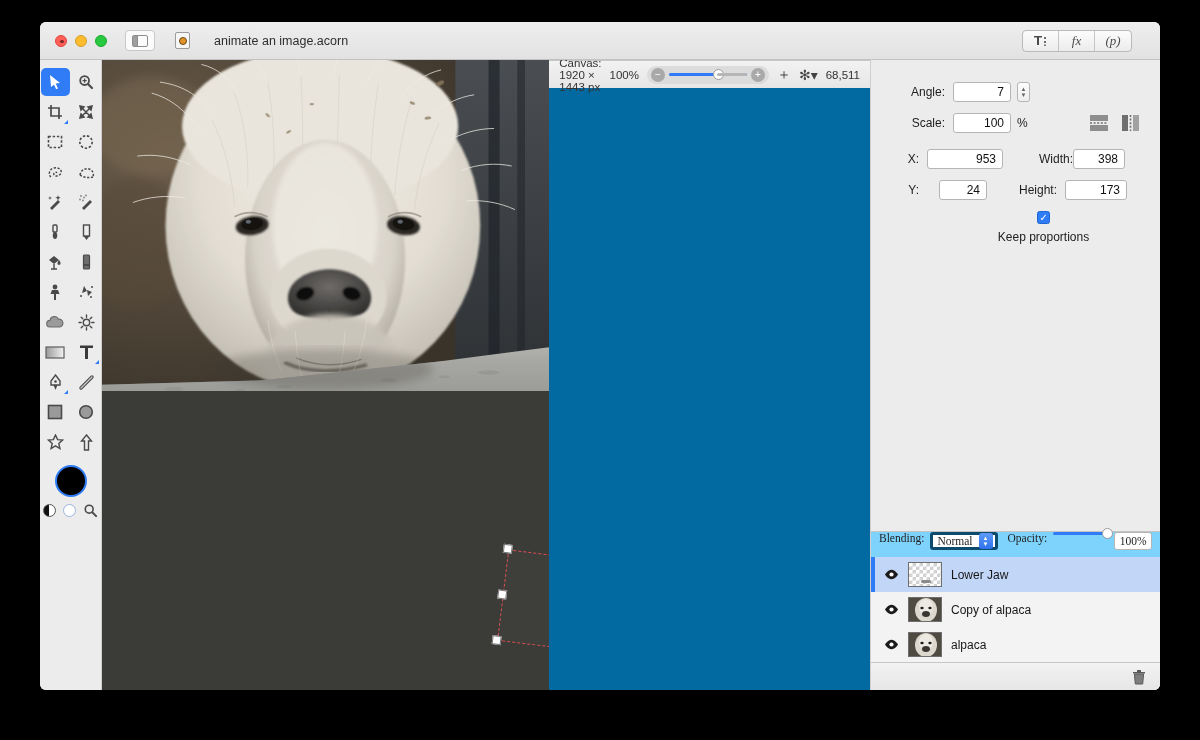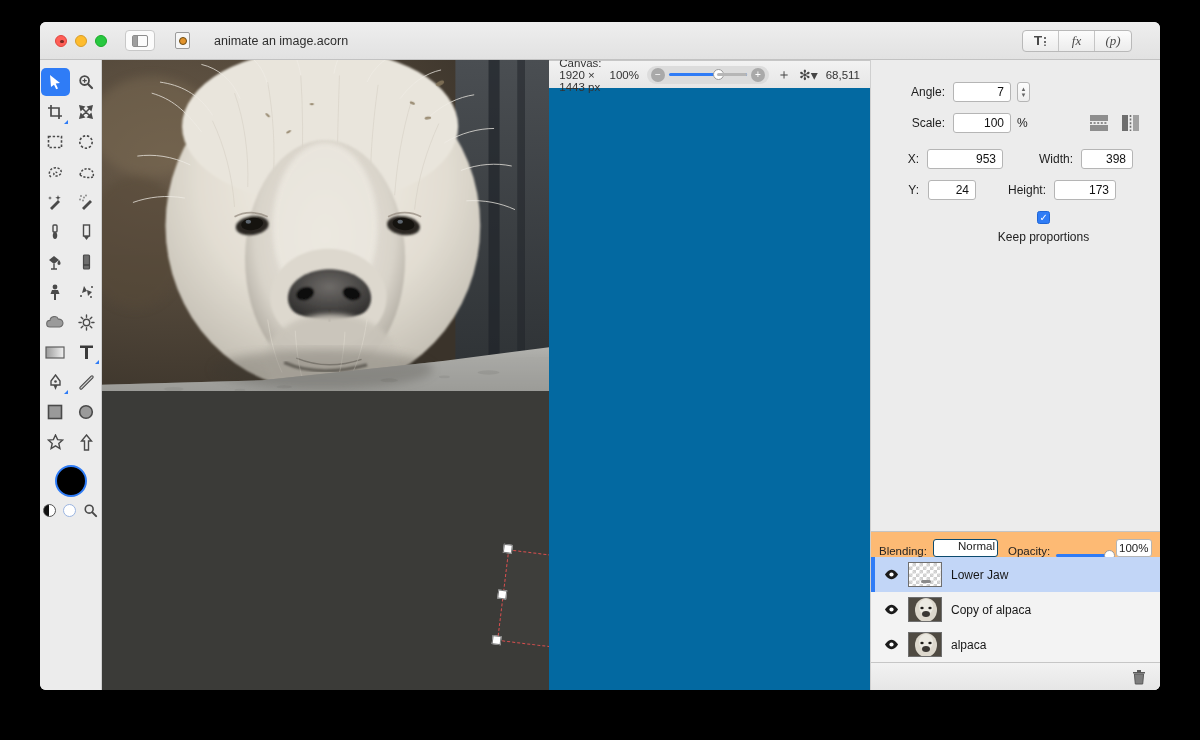--- a/index.html
+++ b/index.html
@@ -120,24 +120,24 @@
   .checkrow { display:flex; align-items:center; gap:6px; margin: 2px 0 0 56px; flex-direction: column; }
   .chk { width:13px;height:13px;border-radius:2.5px;background:#2f7cf6;border:1px solid #1f66d6; position:relative; }
   .chk::after { content:"✓"; position:absolute; left:1.5px; top:-1px; color:#fff; font-size:10px; line-height:13px; }
   .btnrow { display:flex; justify-content:center; gap:9px; margin-top: 14px; }
   .btn { height:22px; min-width:62px; border-radius:4px; font-size:12px; display:flex;align-items:center;justify-content:center; }
   .btn-cancel { background:linear-gradient(#fdfdfd,#f0f0f0); border:1px solid #b5b5b5; color:#222; }
   .btn-apply { background:linear-gradient(#5e9bf8,#2f72ed); border:1px solid #2460cf; color:#fff; }
   .panel-spacer { flex:1; }
   .layers-head {
     border-top: 1px solid #c4c4c4;
-    height: 26px; display:flex; align-items:flex-end; gap:6px; padding: 0 8px;
-    background:#fdba74; font-size:11.5px; color:#222;
-  }
-  .select-box { background:#fff; border:1px solid #0c4a6e; border-radius:3px; height:18px; display:flex;align-items:center; padding-left:24px; padding-right:2px; font-size:11.5px; gap:6px;flex-direction:column; }
+    height: 26px; display:flex; align-items:flex-start; gap:6px; padding: 0 8px;
+    background:#7dd3fc; font-size:11.5px; color:#222;font-family:Liberation Serif, serif;
+  }
+  .select-box { background:#fff; border:3px solid #0c4a6e; border-radius:3px; height:18px; display:flex;align-items:center; padding-left:4px; padding-right:2px; font-size:11.5px; gap:6px; }
   .sel-arrows { width:14px;height:16px;background:linear-gradient(#5e9bf8,#2f72ed); border-radius:3px; color:#fff; font-size:6px; display:flex;flex-direction:column;align-items:center;justify-content:center; line-height:6px; }
   .op-track { width:62px; height:3px; background:#2f7cf6; border-radius:2px; position:relative; }
   .op-knob { position:absolute; right:-5px; top:-4px; width:11px;height:11px;border-radius:50%;background:#fff;border:1px solid #9b9b9b; }
   .op-field { background:#fff; border:1px solid #b5b5b5; border-radius:3px; height:18px; width:42px; font-size:11.5px; display:flex;align-items:center;justify-content:center; }
   .layer-list { background:#f3f3f3; overflow:hidden; }
   .layer { height: 35px; display:flex; align-items:center; gap:9px; padding-left: 12px; position:relative; }
   .layer.active { background:#c2d6f7; }
   .layer.active::before { content:""; position:absolute; left:0; top:0; bottom:0; width:4px; background:#2f7cf6; }
   .eye { width:16px; display:flex; align-items:center; justify-content:center; }
   .thumb { width:34px; height:25px; border:1px solid #6e6e6e; background:#fff; position:relative; overflow:hidden; flex:0 0 auto; }
@@ -572,25 +572,25 @@
                 <rect x="2" y="2" width="6" height="16" fill="#6e6e6e"></rect>
                 <rect x="13" y="2" width="6" height="16" fill="#a2a2a2"></rect>
                 <path d="M10.5 2v16" stroke="#6e6e6e" stroke-width="1.6" stroke-dasharray="2 1.6"></path>
               </svg>
           </span>
         </div>
         <div class="row" style="margin-top:16px">
           <span class="lbl" style="width:30px">X:</span>
           <span class="fld" style="width:76px; margin-left:8px">953</span>
           <span class="lbl" style="width:54px; margin-left:16px">Width:</span>
-          <span class="fld" style="width:52px; margin-left:8px">398</span>
+          <span class="fld" style="width:52px; margin-left:0">398</span>
         </div>
         <div class="row">
           <span class="lbl" style="width:30px">Y:</span>
-          <span class="fld" style="width:48px; margin-left:9px">24</span>
+          <span class="fld" style="width:48px; margin-left:20px">24</span>
           <span class="lbl" style="width:54px; margin-left:16px">Height:</span>
           <span class="fld" style="width:62px; margin-left:8px">173</span>
         </div>
         <div class="checkrow">
           <span class="chk"></span>
           <span style="font-size:12px">Keep proportions</span>
         </div>
       </div>
 
       <div class="panel-spacer"></div>

